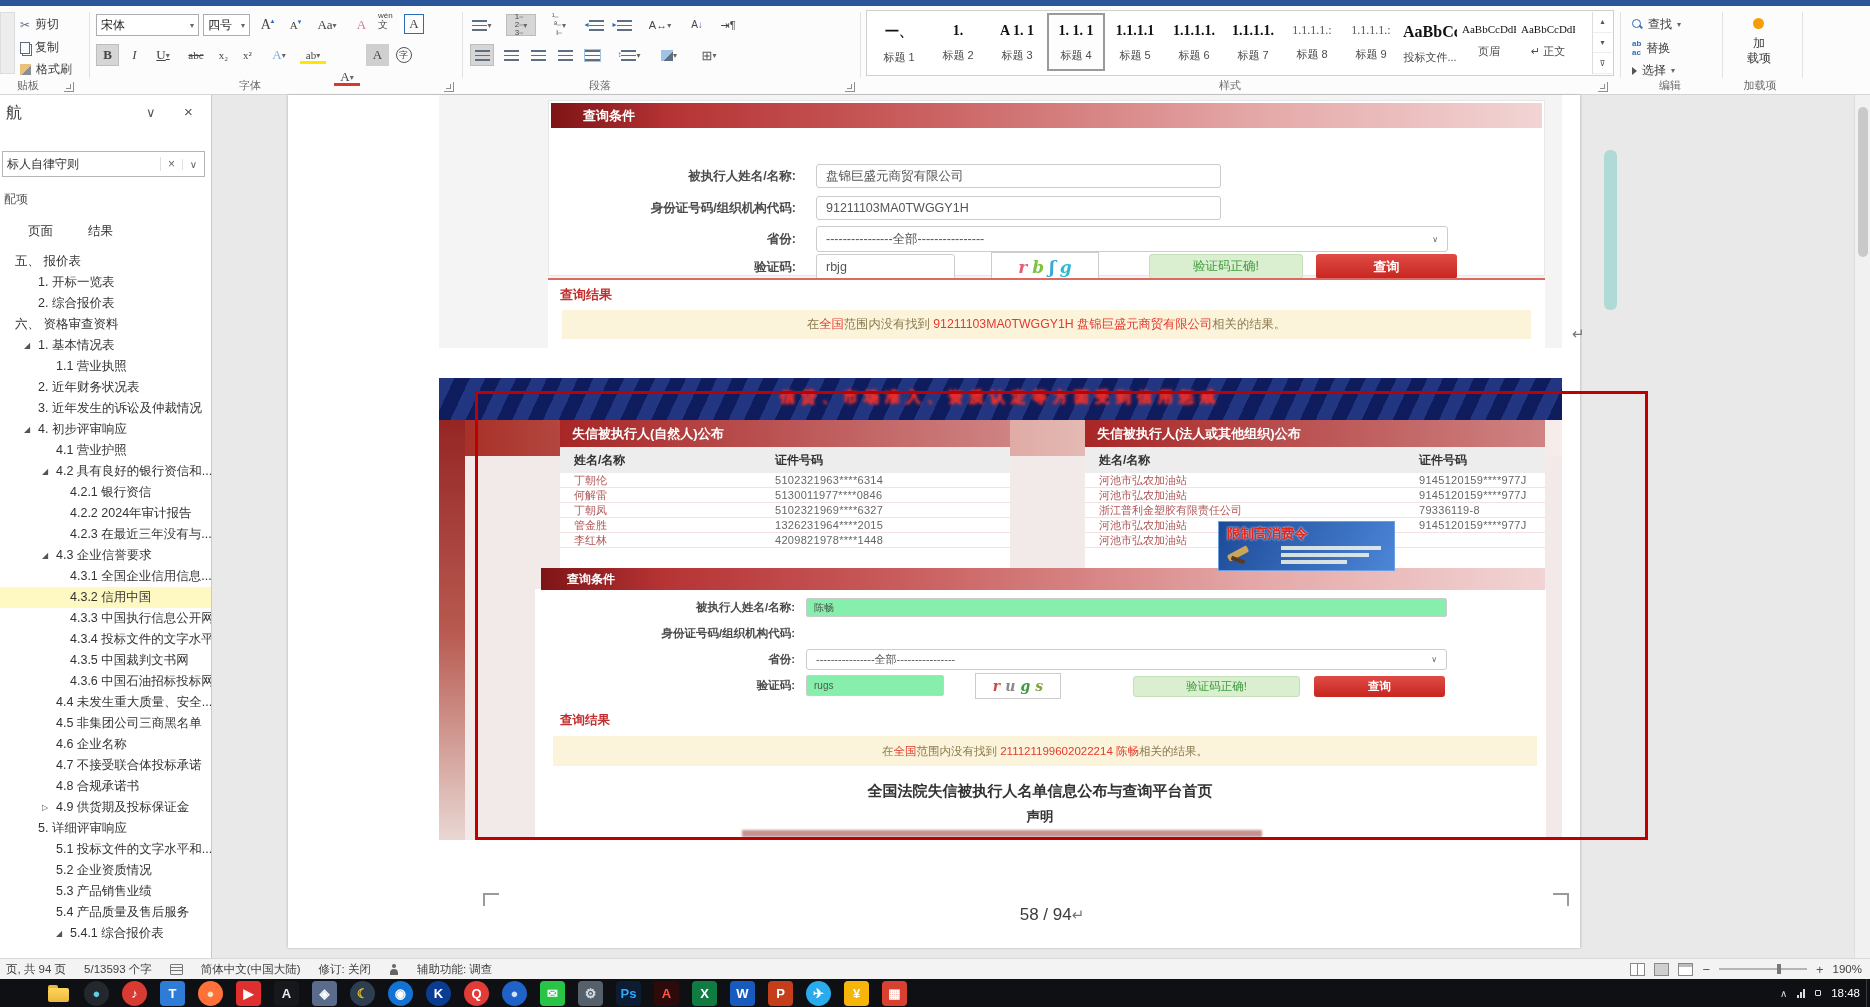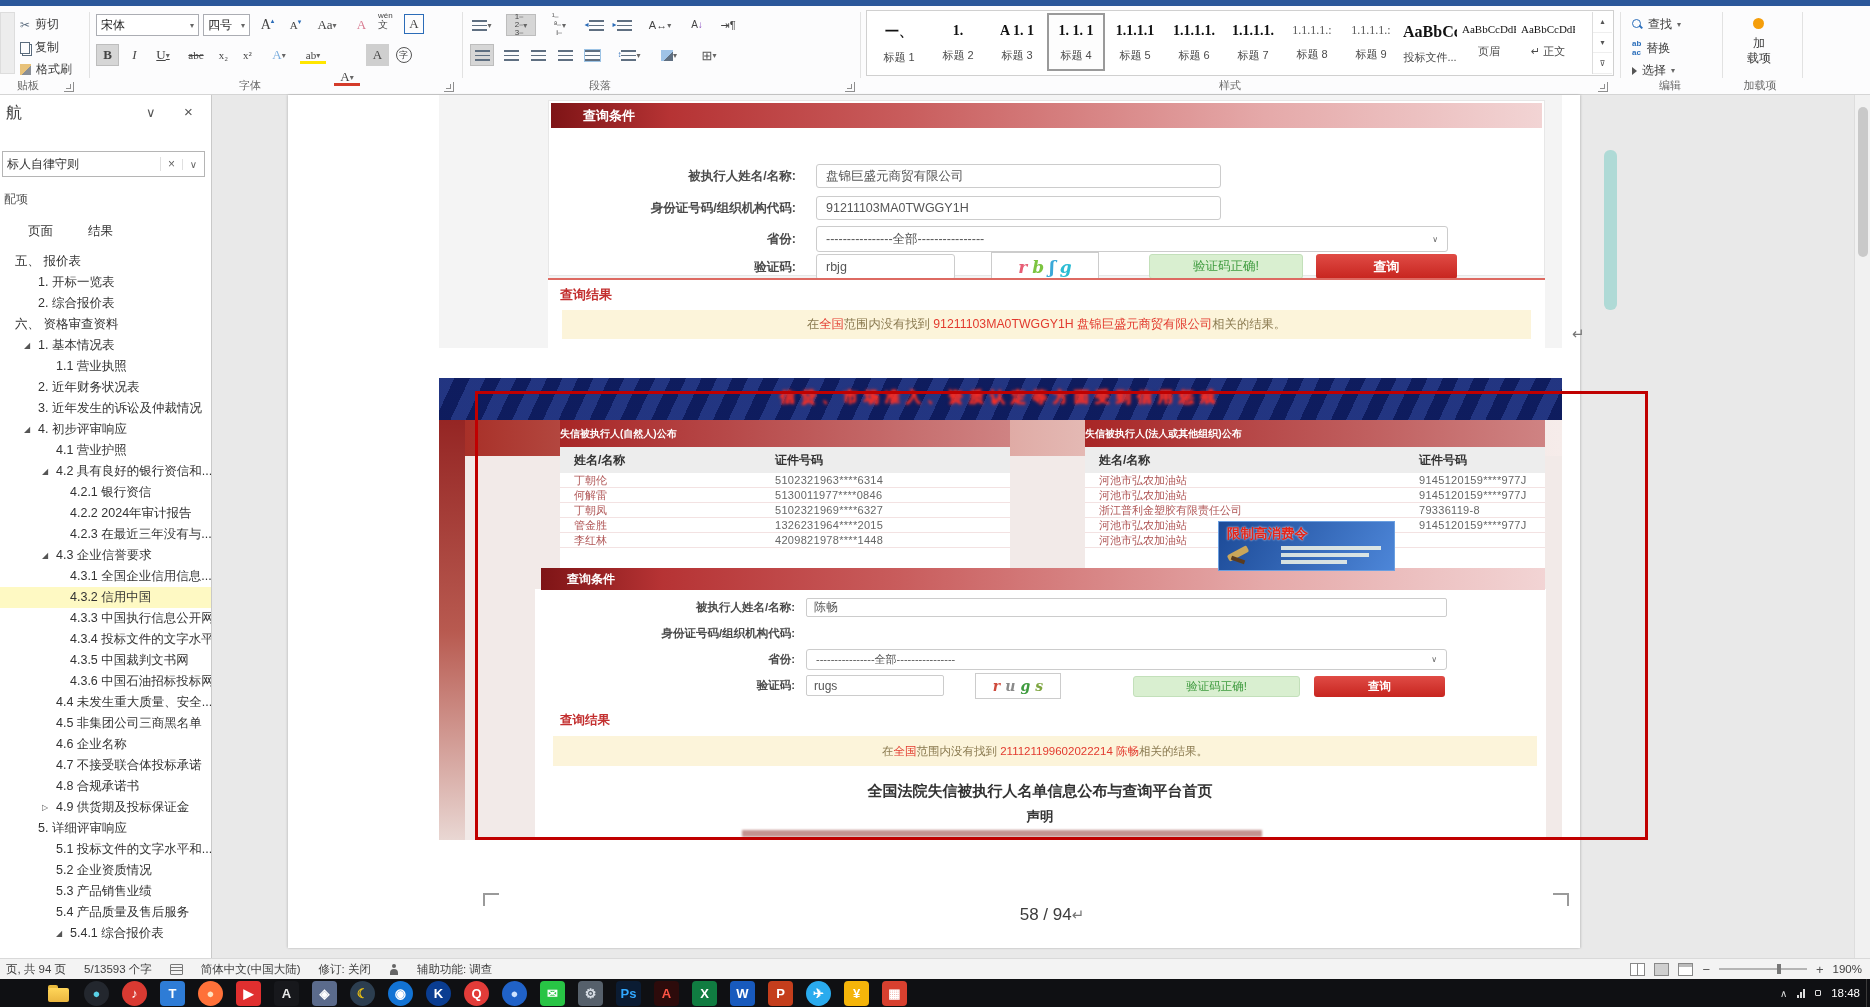--- a/index.html
+++ b/index.html
@@ -72,35 +72,35 @@
 .btn-red{position:absolute;background:linear-gradient(180deg,#e04b45,#c7251f);color:#fff;font-weight:bold;font-size:13px;border-radius:3px;display:flex;align-items:center;justify-content:center}
 .resbox{position:absolute;background:#fff;border-top:2px solid #dd6a62}
 .restitle{position:absolute;left:12px;top:6px;color:#c32f2f;font-weight:bold;font-size:13px}
 .yellow{position:absolute;background:#fcf4da;text-align:center;font-size:12.3px}
 .rn{color:#8a7a50}.rr{color:#e23a2e}
 
 #shot2bg-left{left:0;top:0;width:26px;height:100%;background:linear-gradient(180deg,#8e1b1b,#b85a50 55%,#e9d7d3)}
 #shot2bg-top{left:0;top:42px;height:36px;right:0;background:linear-gradient(90deg,#a52a22,#d8948d 40%,#f0dedb 75%,#f6ecea)}
 #banner{left:0;top:0;right:0;height:42px;background:#101f63 repeating-linear-gradient(115deg,rgba(90,120,220,.25) 0 14px,rgba(10,20,80,.25) 14px 28px);overflow:hidden}
 #banner .bt{width:100%;text-align:center;margin-top:10px;font-size:15px;font-weight:bold;color:#ff2d23;letter-spacing:6px;filter:blur(1.1px);text-shadow:0 0 3px rgba(255,60,40,.9)}
-.tpanel-head{position:absolute;height:27px;background:linear-gradient(90deg,#a82626,#cf8383);color:#fff;font-weight:bold;font-size:10px;line-height:27px;white-space:nowrap;overflow:hidden}
+.tpanel-head{position:absolute;height:27px;background:linear-gradient(90deg,#a82626,#cf8383);color:#fff;font-weight:bold;font-size:13px;line-height:27px;padding-left:12px;white-space:nowrap;overflow:hidden}
 .tpanel-body{position:absolute;background:#fff}
 .thead{height:26px;background:#ededed;position:relative;font-weight:bold;font-size:12px;color:#333;line-height:26px}
 .trow{height:15px;border-bottom:1px solid #f3e2e2;position:relative;line-height:15px}
 .tname{position:absolute;left:14px;font-size:11px;color:#b05555;white-space:nowrap}
 .tid{position:absolute;font-size:11px;color:#666;letter-spacing:.3px;white-space:nowrap}
 .trow.clip{height:7px;overflow:hidden;border-bottom:none}
 #tbody-nat .tid{left:215px}#tbody-org .tid{left:334px}
 .overlay{background:linear-gradient(120deg,#1c4a97,#4d86d8);border:1px solid #6b9fe0;overflow:hidden}
 .overlay .ot{position:absolute;left:8px;top:3px;font-size:13.5px;font-weight:bold;color:#e1251b;text-shadow:0 0 2px #fff}
 .oline{position:absolute;left:62px;height:4px;background:rgba(255,255,235,.8);filter:blur(.5px)}
 .gavel1{position:absolute;left:8px;top:28px;width:22px;height:7px;background:#caa65a;transform:rotate(-28deg);border-radius:2px}
 .gavel2{position:absolute;left:12px;top:36px;width:14px;height:4px;background:#5a3b1e;transform:rotate(20deg)}
 .s2label{position:absolute;left:0;text-align:right;font-weight:bold;color:#4a4a4a;font-size:11.5px}
-.s2input{position:absolute;border:1px solid #ccc;border-radius:2px;background:#ffffff;font-size:12px;color:#555;padding-left:7px;font-family:"Liberation Sans",sans-serif}
+.s2input{position:absolute;border:1px solid #ccc;border-radius:2px;background:#86efac;font-size:10px;color:#555;padding-left:7px;font-family:"Liberation Sans",sans-serif}
 #foot-title{position:absolute;left:96px;width:1010px;text-align:center;font-size:15px;font-weight:bold;color:#333}
 #foot-sub{position:absolute;left:96px;width:1010px;text-align:center;font-size:13.5px;font-weight:bold;color:#333}
 #blurline{position:absolute;left:303px;width:520px;height:7px;background:#8a2a24;opacity:.5;filter:blur(1px)}
 #redrect{border:3px solid #c00000;z-index:6}
 .cropmark{width:16px;height:13px}
 #crop-left{border-left:2px solid #9a9a9a;border-top:2px solid #9a9a9a}
 #crop-right{border-right:2px solid #9a9a9a;border-top:2px solid #9a9a9a}
 #pagenum{font-size:17px;color:#3c3c3c;text-align:center}
 #pagenum .pn-pil{color:#777;font-size:15px}
 .pilcrow{color:#777;font-size:15px}

